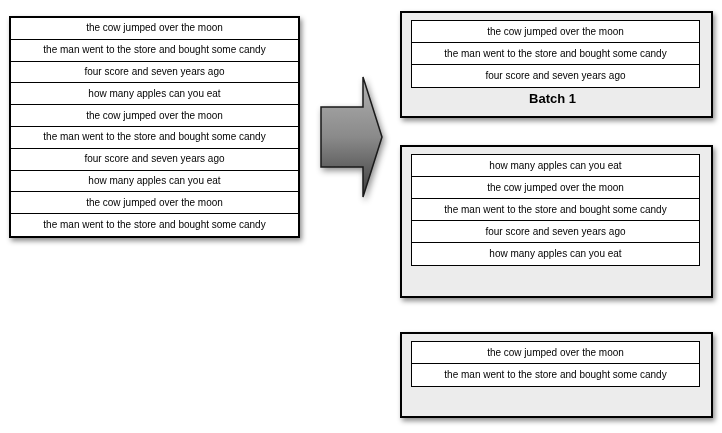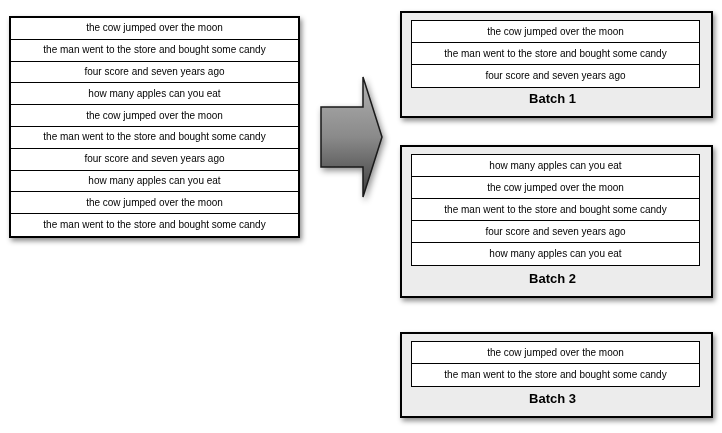--- a/index.html
+++ b/index.html
@@ -120,24 +120,22 @@
   </div>
 
   <div class="batch-box" id="batch-1">
     <div class="batch-table">
       <div class="row">how many apples can you eat</div>
       <div class="row">the cow jumped over the moon</div>
       <div class="row">the man went to the store and bought some candy</div>
       <div class="row">four score and seven years ago</div>
       <div class="row">how many apples can you eat</div>
     </div>
-    <div class="batch-label">Batch 2</div>
   </div>
 
   <div class="batch-box" id="batch-2">
     <div class="batch-table">
       <div class="row">the cow jumped over the moon</div>
       <div class="row">the man went to the store and bought some candy</div>
     </div>
-    <div class="batch-label">Batch 3</div>
   </div>
 
 </div>
 
 </body></html>

